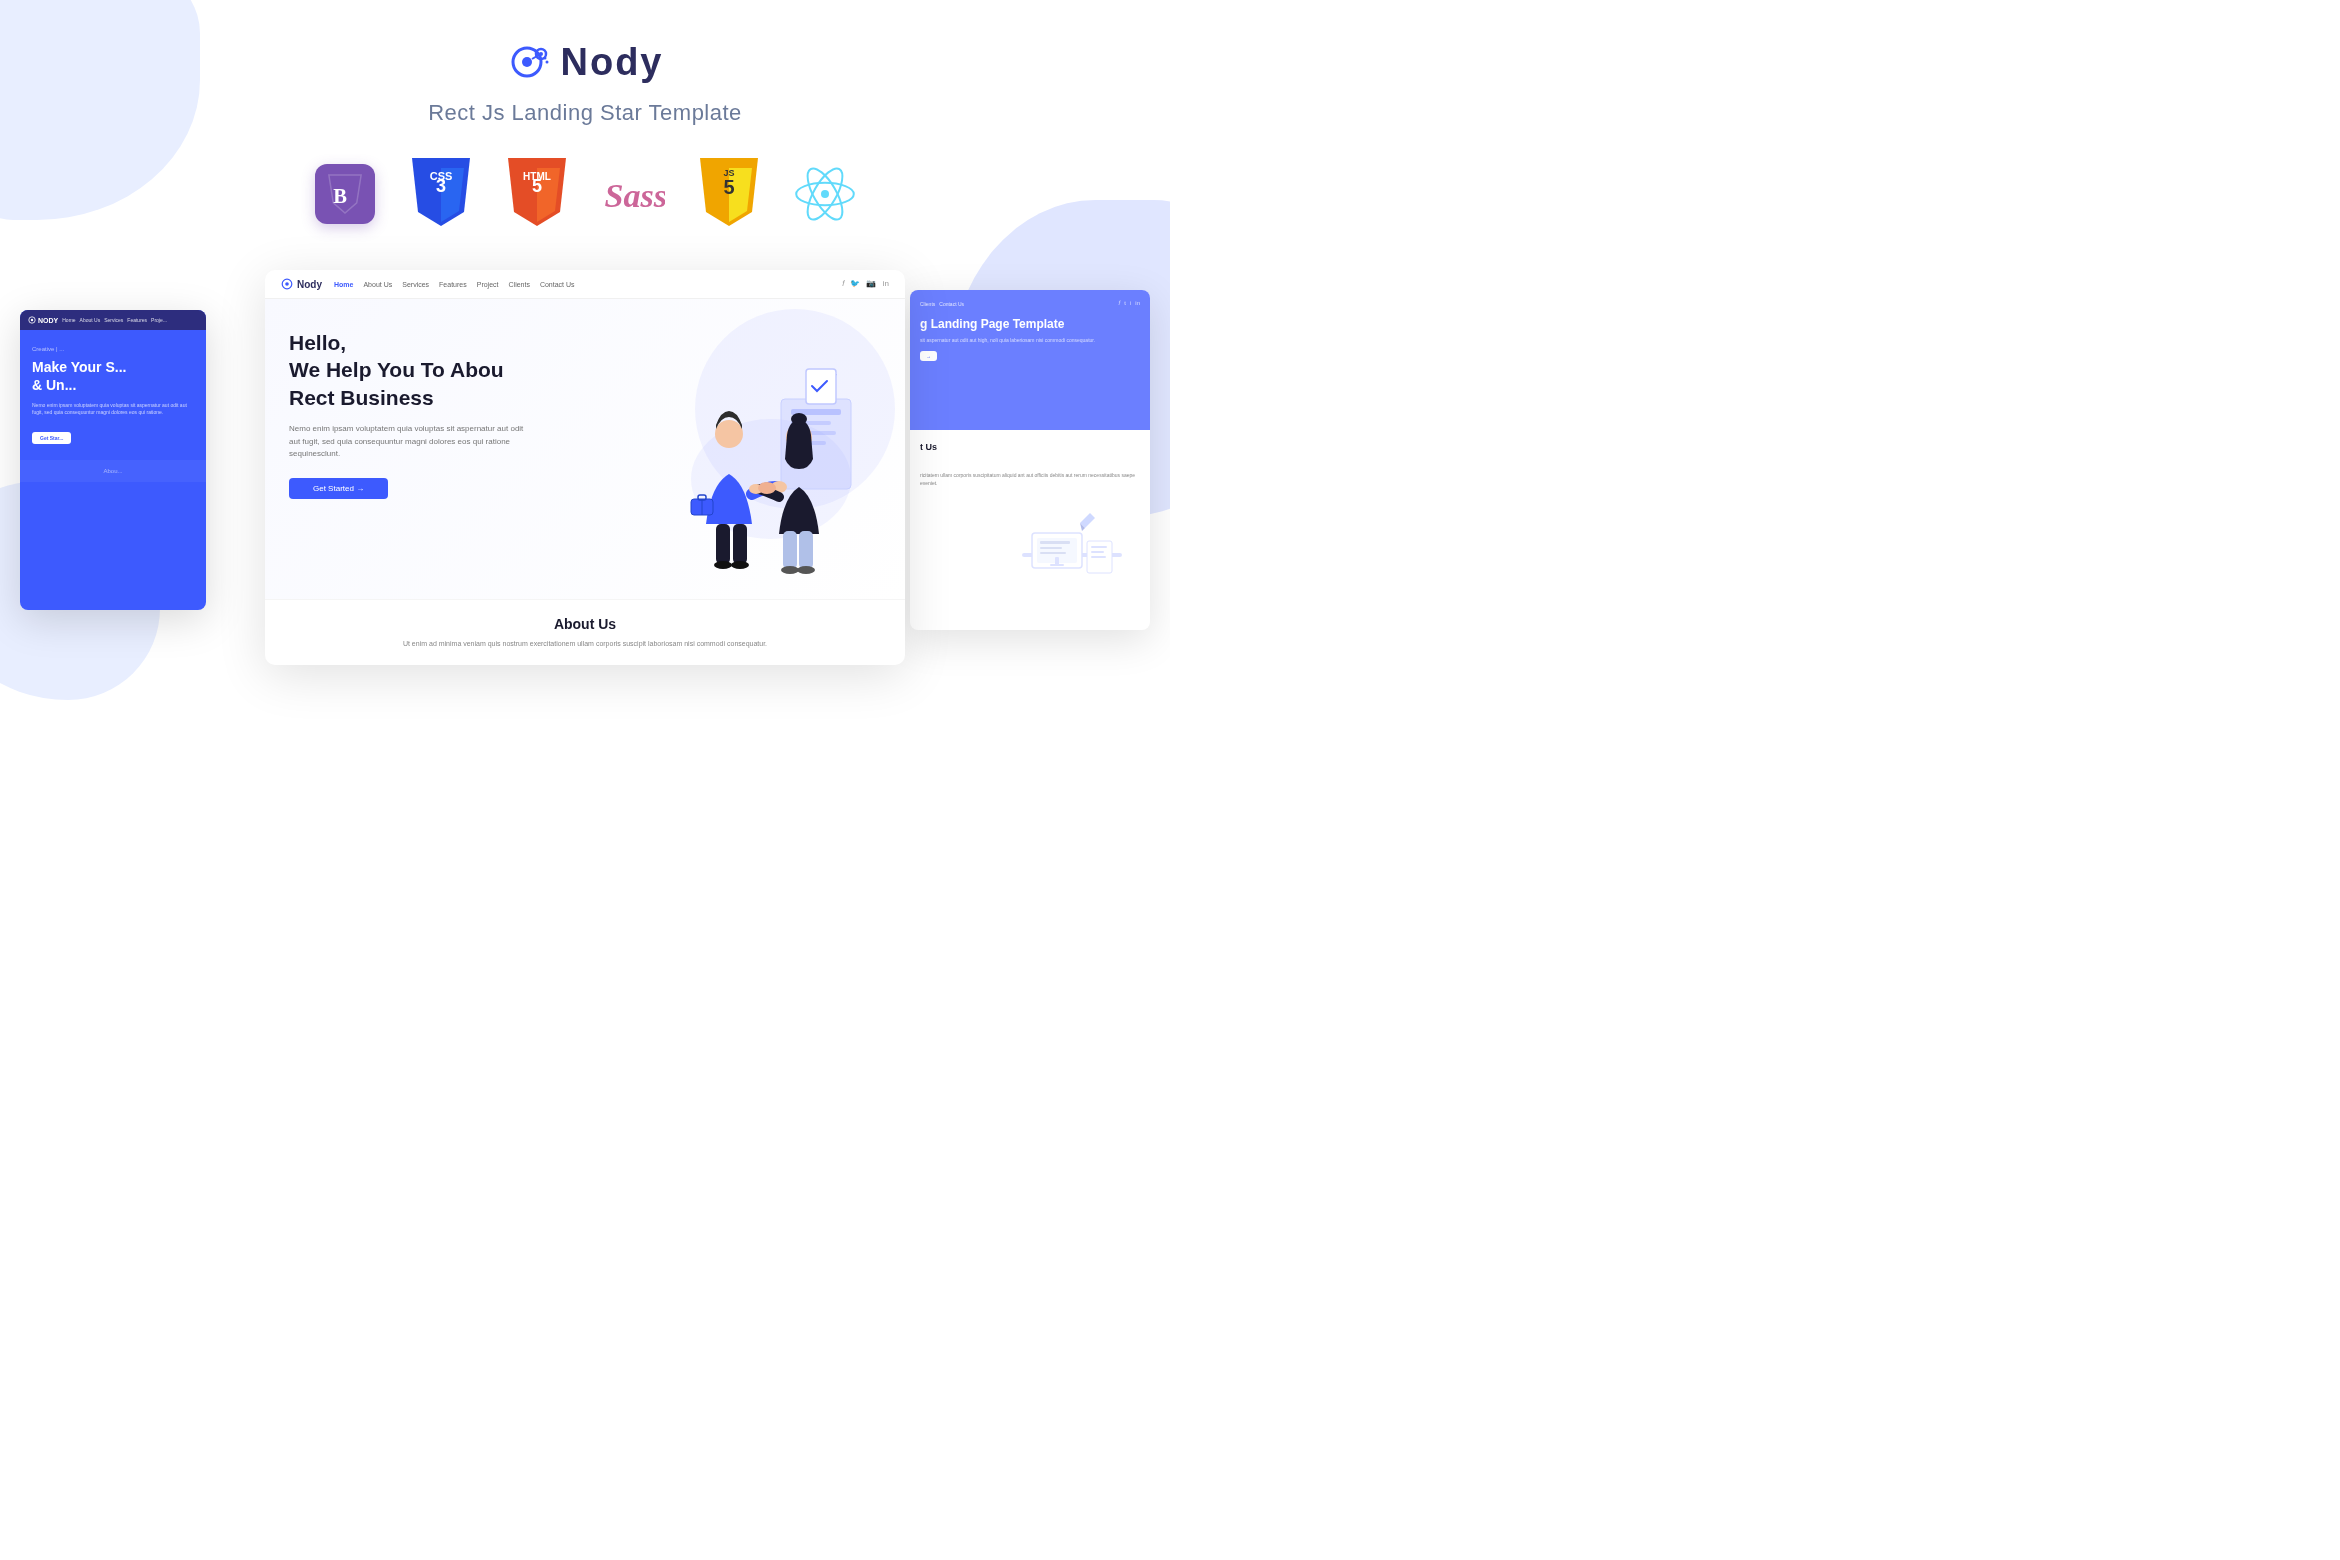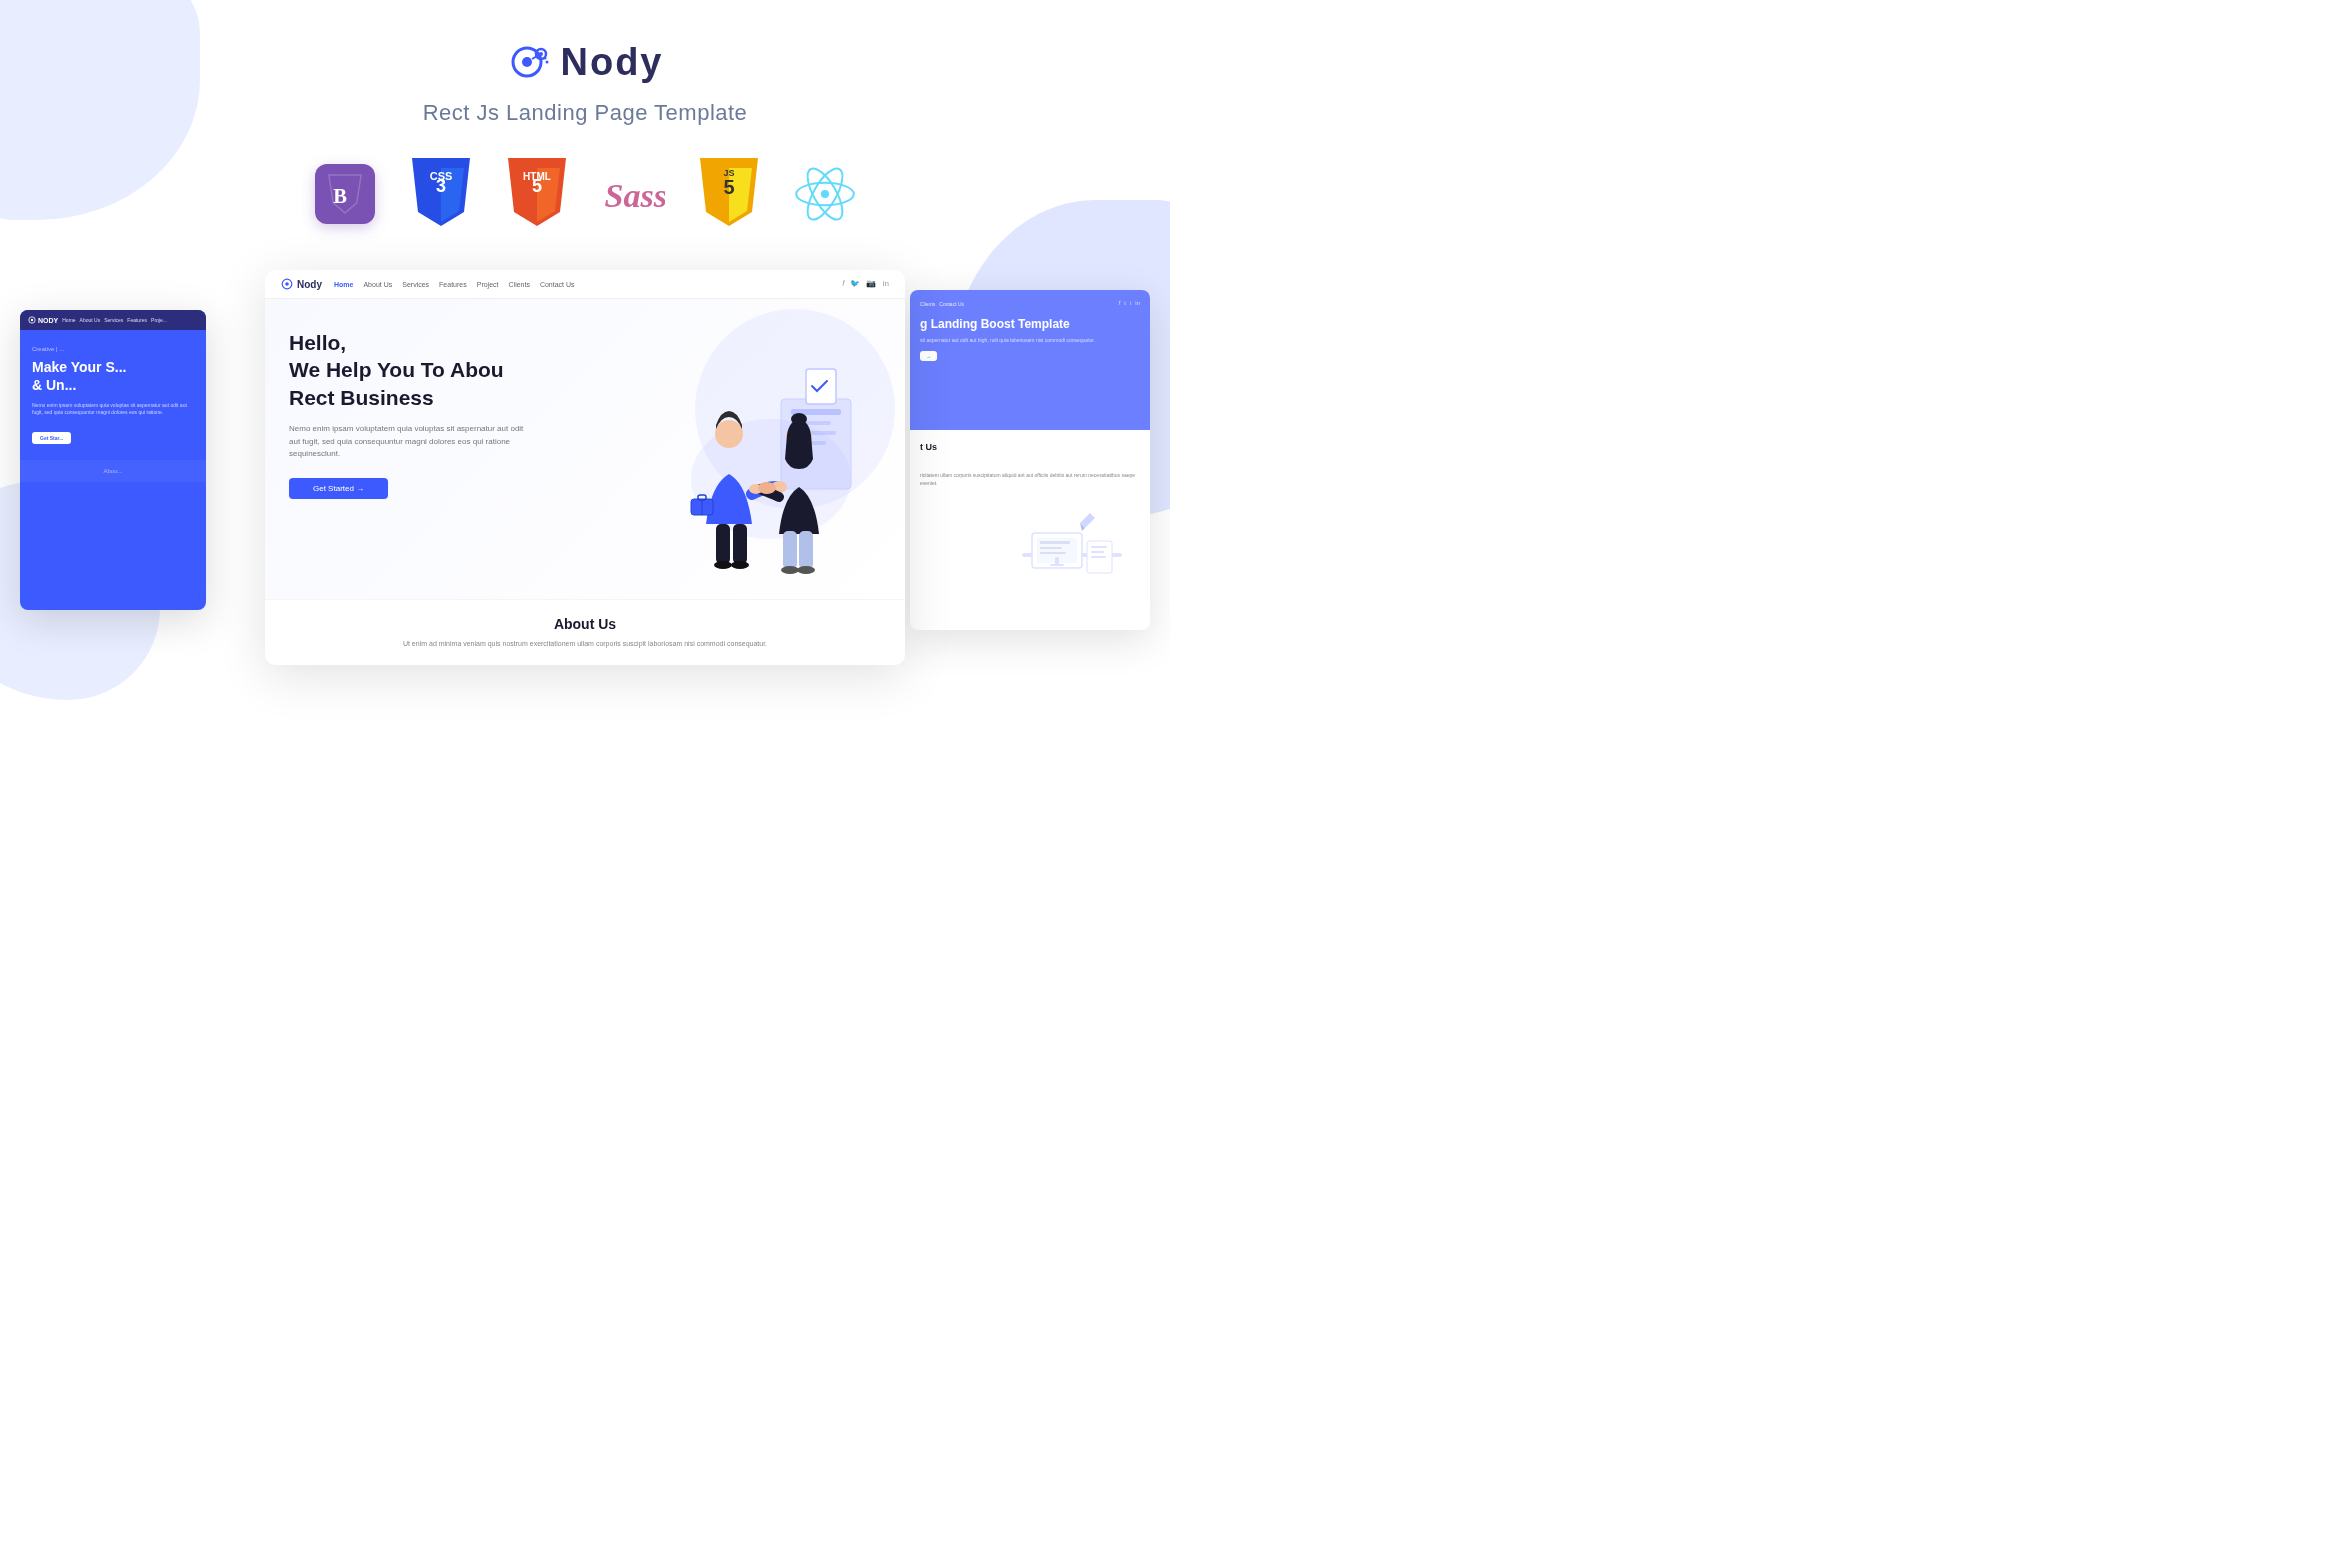--- a/index.html
+++ b/index.html
@@ -417,21 +417,21 @@
       <circle cx="34" cy="14" r="5" stroke="#3d5afe" stroke-width="2.5" fill="none"></circle>
       <circle cx="34" cy="14" r="2" fill="#3d5afe"></circle>
       <line x1="25" y1="19" x2="31" y2="15.5" stroke="#3d5afe" stroke-width="2"></line>
 
       <circle cx="38" cy="18" r="1.5" fill="#3d5afe"></circle>
       <circle cx="40" cy="22" r="1.5" fill="#3d5afe"></circle>
     </svg>
     <span class="logo-text">Nody</span>
   </div>
 
-  <div class="subtitle">Rect Js Landing Page Template</div>
+  <div class="subtitle">Rect Js Landing Star Template</div>
 
   <div class="tech-icons">
 
     <div class="tech-icon">
       <div class="bootstrap-icon">
         <svg viewBox="0 0 30 30" fill="none">
           <path d="M4 2h22l-3 19-8 7-8-7z" fill="#7952b3"></path>
           <path d="M4 2h22l-3 19-8 7-8-7z" fill="none" stroke="rgba(255,255,255,0.2)" stroke-width="1"></path>
           <text x="7" y="21" font-size="14" font-weight="900" font-family="serif" fill="white">B</text>
         </svg>
@@ -623,21 +623,21 @@
             <span>Clients</span>
             <span>Contact Us</span>
           </div>
           <div class="mockup-right-socials">
             <span>𝑓</span>
             <span>t</span>
             <span>i</span>
             <span>in</span>
           </div>
         </div>
-        <div class="mockup-right-headline">g Landing Boost Template</div>
+        <div class="mockup-right-headline">g Landing Page Template</div>
         <div class="mockup-right-desc">sit aspernatur aut odit aut high, noli quia laberiosam nisi commodi consequatur.</div>
         <div class="mockup-right-btn">→</div>
       </div>
       <div class="mockup-right-bottom">
         <div class="mockup-right-about-title">t Us</div>
         <div class="mockup-right-about-text">ricitatem ullam corporis suscipitatum aliquid ant aut officiis debitis aut rerum necessitatibus saepe eveniet.</div>
         <div class="mockup-right-illustration">
           <svg width="120" height="90" viewBox="0 0 120 90" fill="none">
 
             <rect x="10" y="60" width="100" height="4" rx="2" fill="#c8d0ff"></rect>

